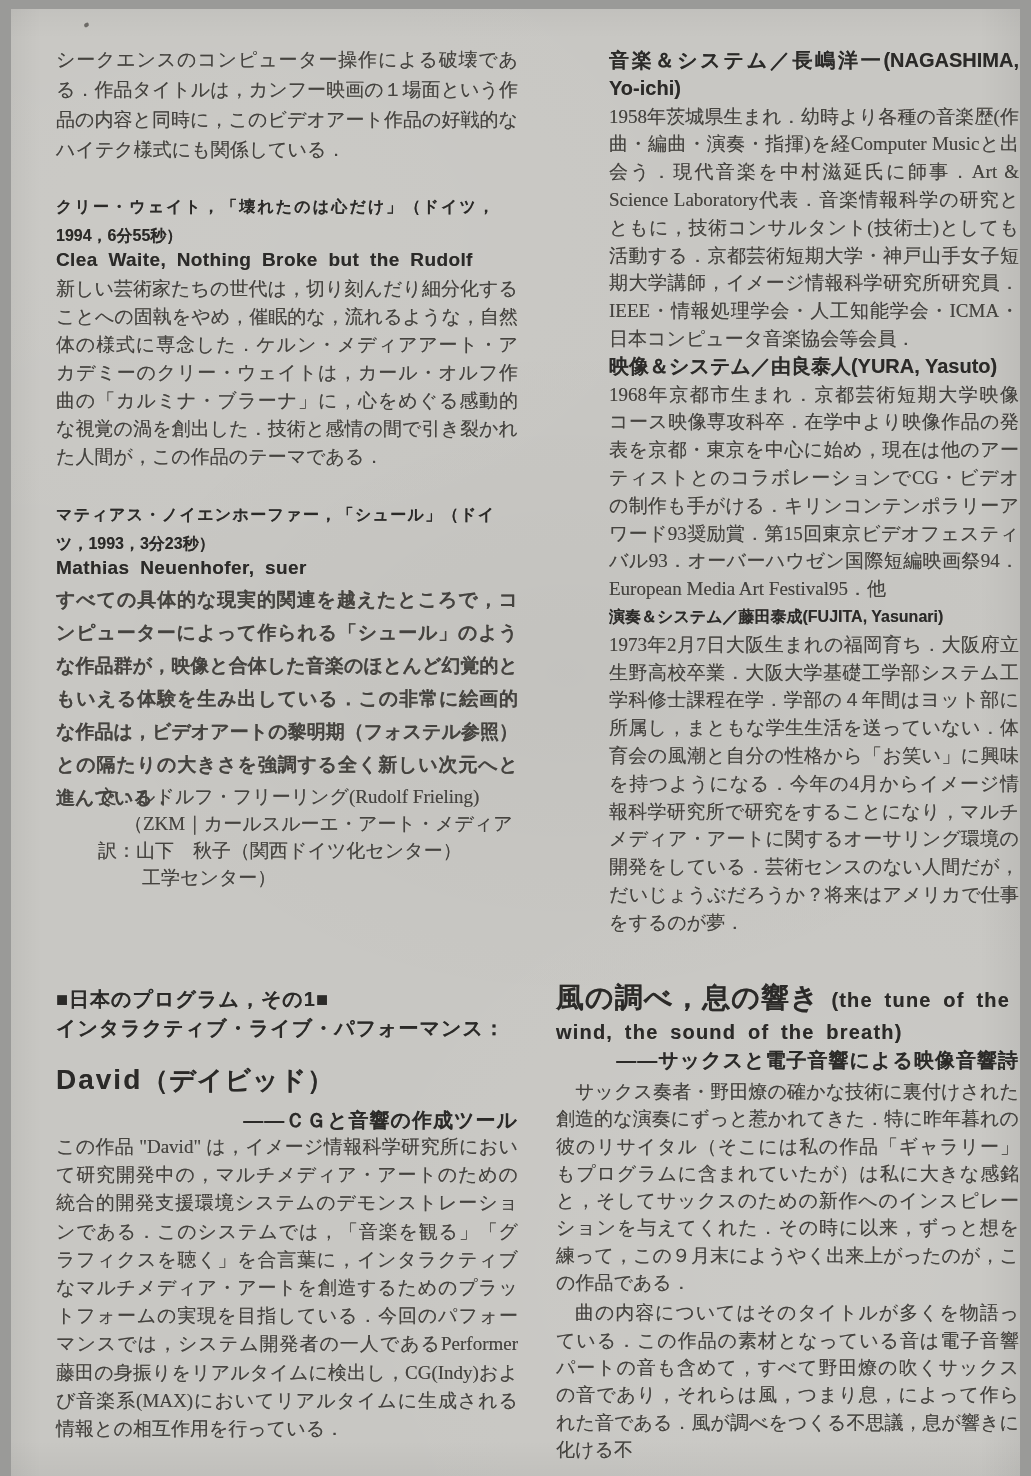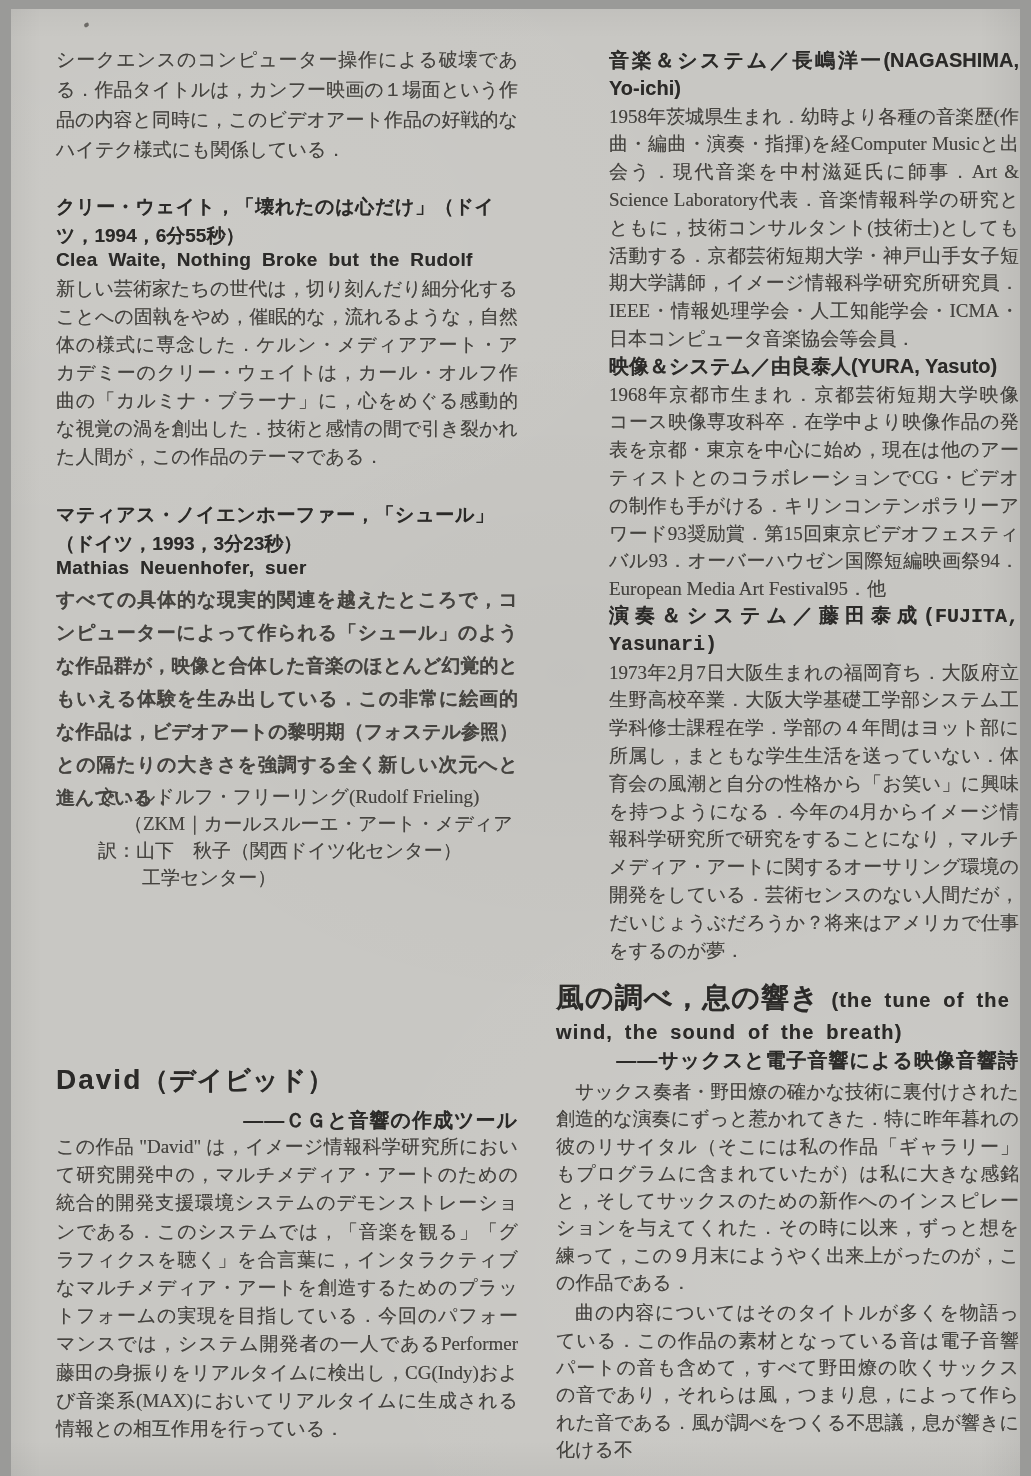--- a/index.html
+++ b/index.html
@@ -27,21 +27,21 @@
     line-break:strict;
     color:#45433f;
     text-shadow:0 0 0.5px rgba(70,68,64,0.55);
   }
   .gothic{
     font-family:"Liberation Sans","DejaVu Sans",sans-serif;
     font-weight:bold;
     color:#2b2a28;
     text-shadow:0 0 0.4px rgba(45,44,42,0.5);
   }
-  .work-title{font-size:19px;line-height:28.5px;text-align:justify;text-align-last:left;}
+  .work-title{font-size:16px;line-height:28.5px;text-align:justify;text-align-last:left;}
   .work-en{font-size:19px;word-spacing:5px;letter-spacing:0.4px;white-space:nowrap;}
   .credit-line{font-size:19px;line-height:27px;color:#45433f;}
   .sect-line{font-size:20px;line-height:29px;letter-spacing:1px;}
   .right-align{text-align:right;}
   .speck{position:absolute;width:5px;height:4px;border-radius:60% 40% 55% 45%;background:#55534f;transform:rotate(-30deg);opacity:.8;}
   .pagenum{position:absolute;font-size:17px;color:#4a4844;font-family:"Liberation Serif","DejaVu Serif",serif;}
   .wt-jp{font-size:28px;letter-spacing:1px;}
   .wt-en{font-size:20px;letter-spacing:1.2px;word-spacing:5px;}
   .david-latin{font-size:28px;letter-spacing:2px;}
   .david-jp{font-size:26px;letter-spacing:1px;text-align:right;}
@@ -63,33 +63,37 @@
   <div class="blk gothic work-en" style="left:45px;top:548px;width:462px;">Mathias Neuenhofer, suer</div>
   <div class="blk serif" style="left:45px;top:574px;width:462px;line-height:33px;font-weight:bold;">すべての具体的な現実的関連を越えたところで，コンピューターによって作られる「シュール」のような作品群が，映像と合体した音楽のほとんど幻覚的ともいえる体験を生み出している．この非常に絵画的な作品は，ビデオアートの黎明期（フォステル参照）との隔たりの大きさを強調する全く新しい次元へと進んでいる．</div>
 
   <div class="blk" style="left:45px;top:774px;width:462px;">
     <div class="serif credit-line" style="margin-left:42px;">文：ルドルフ・フリーリング(Rudolf Frieling)</div>
     <div class="serif credit-line" style="margin-left:68px;">（ZKM｜カールスルーエ・アート・メディア</div>
     <div class="serif credit-line" style="margin-left:42px;">訳：山下　秋子（関西ドイツ化センター）</div>
     <div class="serif credit-line" style="margin-left:86px;">工学センター）</div>
   </div>
 
+  <div class="blk" style="left:45px;top:976px;width:462px;">
+    <div class="gothic sect-line">■日本のプログラム，その1■</div>
+    <div class="gothic sect-line">インタラクティブ・ライブ・パフォーマンス：</div>
+  </div>
 
   <div class="blk gothic" style="left:45px;top:1054px;width:462px;line-height:34px;">
     <span class="david-latin">David</span><span class="david-jp">（デイビッド）</span>
   </div>
   <div class="blk gothic right-align" style="left:45px;top:1098px;width:462px;font-size:20px;letter-spacing:1px;">——ＣＧと音響の作成ツール</div>
   <div class="blk serif" style="left:45px;top:1124px;width:462px;line-height:28.2px;">この作品 "David" は，イメージ情報科学研究所において研究開発中の，マルチメディア・アートのための統合的開発支援環境システムのデモンストレーションである．このシステムでは，「音楽を観る」「グラフィクスを聴く」を合言葉に，インタラクティブなマルチメディア・アートを創造するためのプラットフォームの実現を目指している．今回のパフォーマンスでは，システム開発者の一人であるPerformer藤田の身振りをリアルタイムに検出し，CG(Indy)および音楽系(MAX)においてリアルタイムに生成される情報との相互作用を行っている．</div>
 
   <div class="blk" style="left:598px;top:38px;width:410px;">
     <div class="gothic" style="font-size:20px;line-height:27.8px;text-align:justify;text-align-last:left;">音楽＆システム／長嶋洋一(NAGASHIMA, Yo-ichi)</div>
     <div class="serif" style="line-height:27.8px;">1958年茨城県生まれ．幼時より各種の音楽歴(作曲・編曲・演奏・指揮)を経Computer Musicと出会う．現代音楽を中村滋延氏に師事．Art &amp; Science Laboratory代表．音楽情報科学の研究とともに，技術コンサルタント(技術士)としても活動する．京都芸術短期大学・神戸山手女子短期大学講師，イメージ情報科学研究所研究員．IEEE・情報処理学会・人工知能学会・ICMA・日本コンピュータ音楽協会等会員．</div>
     <div class="gothic" style="font-size:20px;line-height:27.8px;text-align:justify;text-align-last:left;">映像＆システム／由良泰人(YURA, Yasuto)</div>
     <div class="serif" style="line-height:27.8px;">1968年京都市生まれ．京都芸術短期大学映像コース映像専攻科卒．在学中より映像作品の発表を京都・東京を中心に始め，現在は他のアーティストとのコラボレーションでCG・ビデオの制作も手がける．キリンコンテンポラリーアワード93奨励賞．第15回東京ビデオフェスティバル93．オーバーハウゼン国際短編映画祭94．European Media Art Festival95．他</div>
-    <div class="gothic" style="font-size:20px;line-height:27.8px;text-align:justify;text-align-last:left;font-family:Liberation Mono, monospace;">演奏＆システム／藤田泰成(FUJITA, Yasunari)</div>
+    <div class="gothic" style="font-size:16px;line-height:27.8px;text-align:justify;text-align-last:left;">演奏＆システム／藤田泰成(FUJITA, Yasunari)</div>
     <div class="serif" style="line-height:27.8px;">1973年2月7日大阪生まれの福岡育ち．大阪府立生野高校卒業．大阪大学基礎工学部システム工学科修士課程在学．学部の４年間はヨット部に所属し，まともな学生生活を送っていない．体育会の風潮と自分の性格から「お笑い」に興味を持つようになる．今年の4月からイメージ情報科学研究所で研究をすることになり，マルチメディア・アートに関するオーサリング環境の開発をしている．芸術センスのない人間だが，だいじょうぶだろうか？将来はアメリカで仕事をするのが夢．</div>
   </div>
 
   <div class="blk" style="left:545px;top:972px;width:463px;">
     <div class="gothic" style="line-height:33px;">
       <span class="wt-jp">風の調べ，息の響き</span><span class="wt-en"> (the tune of the</span>
     </div>
     <div class="gothic wt-en" style="line-height:28px;">wind, the sound of the breath)</div>
     <div class="gothic right-align" style="font-size:20px;line-height:29px;letter-spacing:1px;">——サックスと電子音響による映像音響詩</div>
     <div class="serif" style="line-height:27.3px;margin-top:3px;text-indent:1em;">サックス奏者・野田燎の確かな技術に裏付けされた創造的な演奏にずっと惹かれてきた．特に昨年暮れの彼のリサイタル（そこには私の作品「ギャラリー」もプログラムに含まれていたが）は私に大きな感銘と，そしてサックスのための新作へのインスピレーションを与えてくれた．その時に以来，ずっと想を練って，この９月末にようやく出来上がったのが，この作品である．</div>

